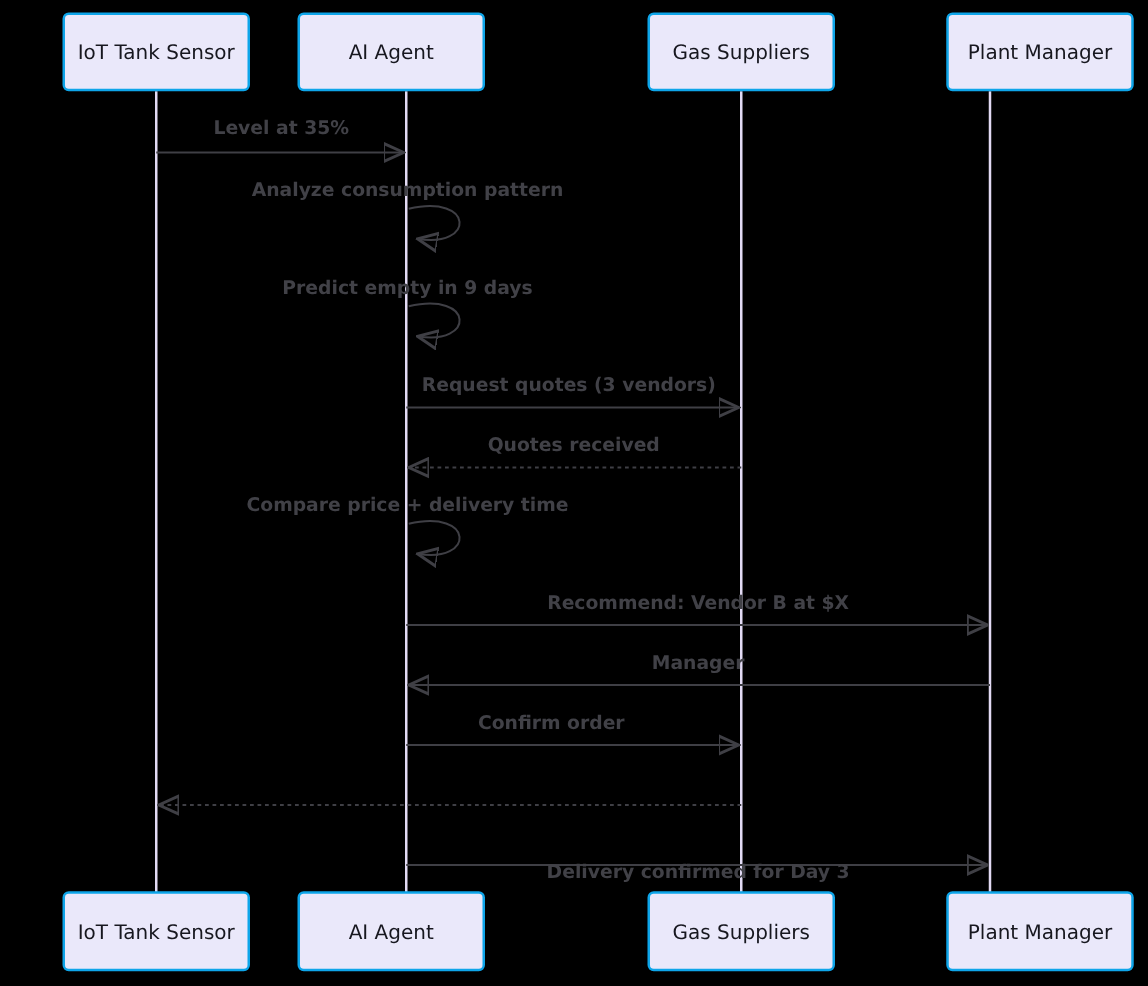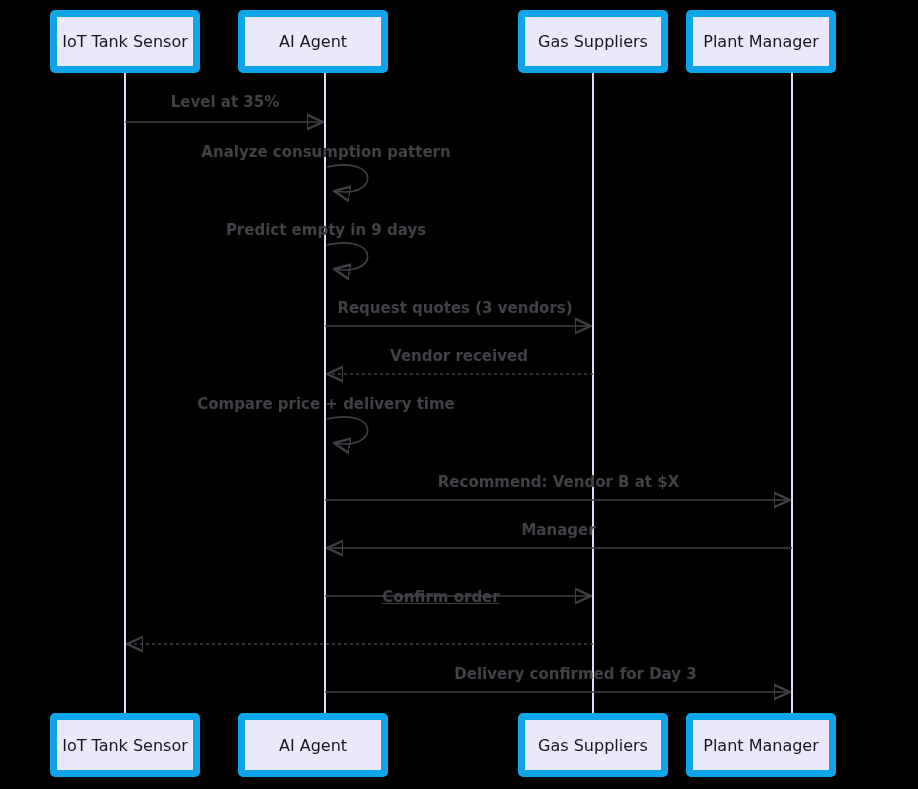--- a/index.html
+++ b/index.html
@@ -3,26 +3,26 @@
 <meta charset="utf-8">
 <style>
   html,body{margin:0;padding:0;background:#000;}
   .stage{
     position:relative;width:918px;height:789px;background:#000000;
     font-family:"DejaVu Sans",sans-serif;overflow:hidden;
   }
   
   .actor{
     position:absolute;height:63px;width:150px;
-    background:#eae8fa;border:7px solid #0ea5e9;border-radius:5px;
+    background:#eae8fa;border:2px solid #0ea5e9;border-radius:5px;
     display:flex;align-items:center;justify-content:center;
     color:#17171f;font-size:16px;font-weight:400;
     box-sizing:border-box;
   }
-  .actor.a1{left:50px;}  .actor.a2{left:238px;} .actor.a3{left:518px;} .actor.a4{left:686px;}
+  .actor.a1{left:50px;}  .actor.a2{left:238px;} .actor.a3{left:518px;} .actor.a4{left:757px;}
   .actor.top{top:10px;}  .actor.bottom{top:713px;height:64px;}
   
   .lifeline{
     position:absolute;top:73px;height:641px;width:2px;background:#e2daf4;
   }
   .lifeline.l1{left:124px;} .lifeline.l2{left:324px;} .lifeline.l3{left:592px;} .lifeline.l4{left:791px;}
   
   .arrows{position:absolute;left:0;top:0;width:918px;height:789px;pointer-events:none;}
   .arrows line,.arrows path{stroke:#3f3f45;stroke-width:1.6;fill:none;}
   .arrows line.dotted{stroke-dasharray:3,3;}
@@ -33,23 +33,23 @@
     white-space:nowrap;
   }
   .m1 {left:125px;top:93px; width:200px;}
   .m2 {left:176px;top:143px;width:300px;}
   .m3 {left:176px;top:221px;width:300px;}
   .m4 {left:319px;top:299px;width:272px;}
   .m5 {left:325px;top:347px;width:268px;}
   .m6 {left:176px;top:395px;width:300px;}
   .m7 {left:325px;top:473px;width:467px;}
   .m8 {left:325px;top:521px;width:467px;}
-  .m9 {left:325px;top:588px;width:232px;text-decoration:underline;}
+  .m9 {left:325px;top:569px;width:232px;}
   .m10{left:125px;top:617px;width:468px;}
-  .m11{left:325px;top:665px;width:467px;padding-left:17px;}
+  .m11{left:325px;top:688px;width:467px;}
 </style>
 </head>
 <body>
 
 <div class="stage">
 
   <div class="lifeline l1"></div>
   <div class="lifeline l2"></div>
   <div class="lifeline l3"></div>
   <div class="lifeline l4"></div>
@@ -92,21 +92,21 @@
     </g>
     <g>
       <line x1="325" y1="692" x2="790" y2="692" marker-end="url(#arw)"></line>
     </g>
   </svg>
 
   <div class="msg m1">Level at 35%</div>
   <div class="msg m2">Analyze consumption pattern</div>
   <div class="msg m3">Predict empty in 9 days</div>
   <div class="msg m4">Request quotes (3 vendors)</div>
-  <div class="msg m5">Vendor received</div>
+  <div class="msg m5">Quotes received</div>
   <div class="msg m6">Compare price + delivery time</div>
   <div class="msg m7">Recommend: Vendor B at $X</div>
   <div class="msg m8">Manager</div>
   <div class="msg m9">Confirm order</div>
   <div class="msg m11">Delivery confirmed for Day 3</div>
 
   <div class="actor top a1">IoT Tank Sensor</div>
   <div class="actor top a2">AI Agent</div>
   <div class="actor top a3">Gas Suppliers</div>
   <div class="actor top a4">Plant Manager</div>

